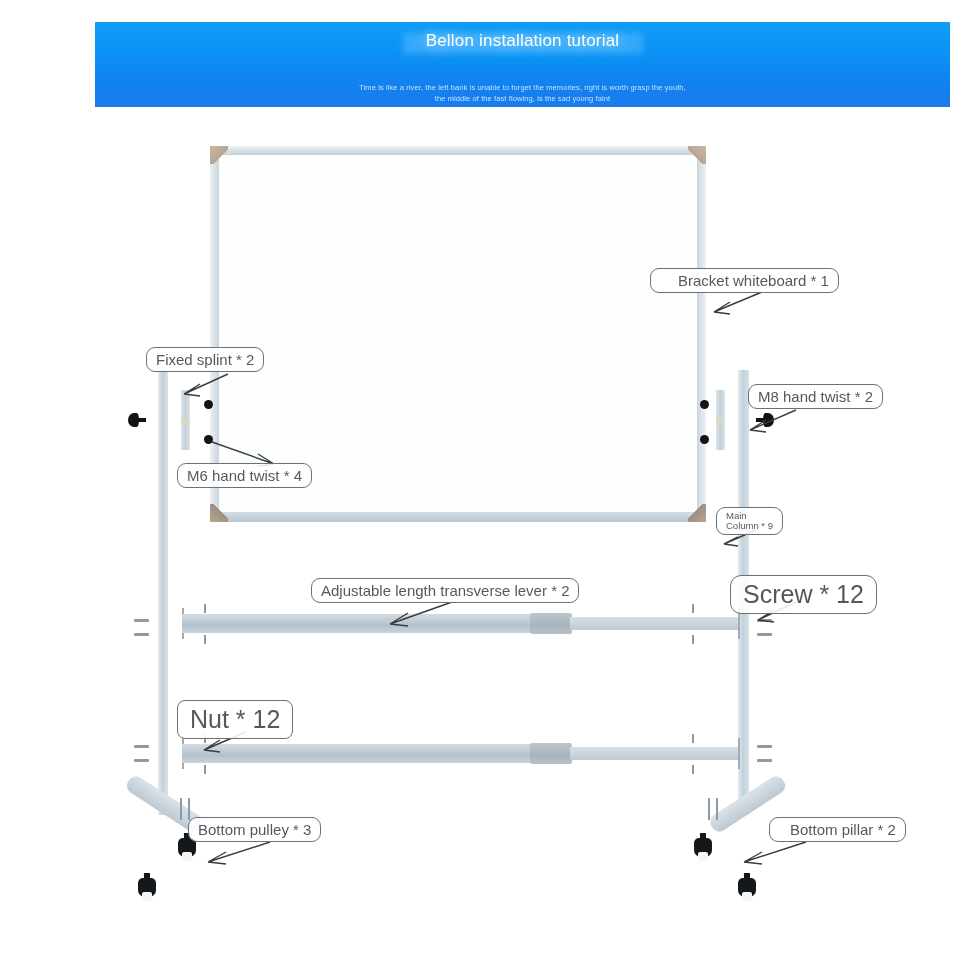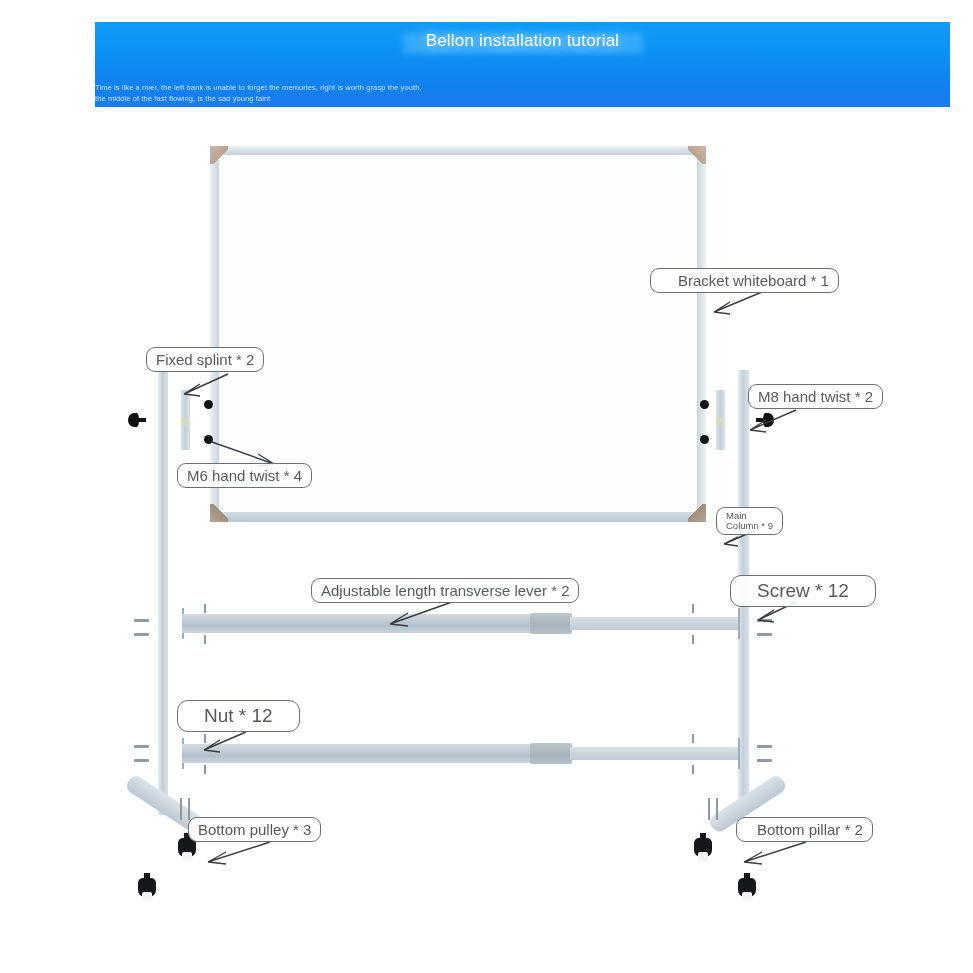--- a/index.html
+++ b/index.html
@@ -12,21 +12,21 @@
           overflow:hidden;}
   #banner-title{position:absolute;left:0;top:9px;width:100%;text-align:center;
           color:#ffffff;font-size:17px;font-weight:normal;letter-spacing:.2px;
           text-shadow:0 0 10px rgba(160,220,255,.95),0 0 18px rgba(140,215,255,.8);}
   #title-glow{position:absolute;left:50%;top:11px;transform:translateX(-50%);
           width:240px;height:21px;background:rgba(150,215,255,.30);
           filter:blur(3px);border-radius:3px;}
   #banner-sub{position:absolute;left:0;top:38px;width:100%;text-align:center;
           color:#eef8ff;font-size:15px;letter-spacing:.4px;
           text-shadow:0 0 6px rgba(170,225,255,.6);}
-  #banner-poem{position:absolute;left:0;top:60px;width:100%;text-align:left;
+  #banner-poem{position:absolute;left:0;top:60px;width:100%;text-align:center;
           color:#bfe3ff;font-size:7.5px;line-height:11px;letter-spacing:.1px;}
 
   
   #wb-frame{position:absolute;left:210px;top:146px;width:495px;height:375px;}
   .wb-bar{position:absolute;background:linear-gradient(180deg,#e3e9ee,#c6d2da);}
   #wb-top{left:8px;top:0;width:480px;height:9px;
           background:linear-gradient(180deg,#eef2f5,#c4d0d9);}
   #wb-bot{left:8px;top:366px;width:480px;height:10px;
           background:linear-gradient(180deg,#d4dde4,#b9c6d0);}
   #wb-left{left:0;top:8px;width:9px;height:360px;
@@ -90,21 +90,21 @@
   .caster .wheel{position:absolute;left:5px;top:14px;width:10px;height:9px;
         background:#f2f4f5;border-radius:2px;}
   #cast-l1{left:177px;top:838px;} #cast-l2{left:137px;top:878px;}
   #cast-r1{left:693px;top:838px;} #cast-r2{left:737px;top:878px;}
   .pin{position:absolute;width:2px;height:22px;background:#8d99a3;}
 
   
   .callout{position:absolute;border:1.3px solid #6b7077;border-radius:9px;
            background:rgba(255,255,255,.88);color:#55595e;
            padding:3px 9px;white-space:pre;line-height:1.15;}
-  .callout.big{font-size:19px;border-radius:11px;padding:4px 26px;}
+  .callout.big{font-size:25px;border-radius:11px;padding:4px 12px;}
   .callout.med{font-size:15px;}
   .callout.sm{font-size:9.5px;line-height:10px;}
   .pointer{position:absolute;overflow:visible;}
   .pointer svg{display:block;overflow:visible;}
 </style>
 </head>
 <body>
 
 <div id="banner">
   <div id="title-glow"></div>
@@ -263,15 +263,15 @@
 </div>
 
 <div class="callout med" style="left:650px;top:268px;padding-left:27px;">Bracket whiteboard * 1</div>
 <div class="callout med" style="left:146px;top:347px;">Fixed splint * 2</div>
 <div class="callout med" style="left:748px;top:384px;">M8 hand twist * 2</div>
 <div class="callout med" style="left:177px;top:463px;">M6 hand twist * 4</div>
 <div class="callout sm" style="left:716px;top:507px;">Main
 Column * 9</div>
 <div class="callout big" style="left:730px;top:575px;">Screw * 12</div>
 <div class="callout med" style="left:311px;top:578px;">Adjustable length transverse lever * 2</div>
-<div class="callout big" style="left:177px;top:700px;">Nut * 12</div>
+<div class="callout big" style="left:177px;top:700px;border-radius:8px;">Nut * 12</div>
 <div class="callout med" style="left:188px;top:817px;">Bottom pulley * 3</div>
-<div class="callout med" style="left:736px;top:817px;padding-left:20px;">Bottom pillar * 2</div>
+<div class="callout med" style="left:769px;top:817px;padding-left:20px;">Bottom pillar * 2</div>
 
 </body></html>

